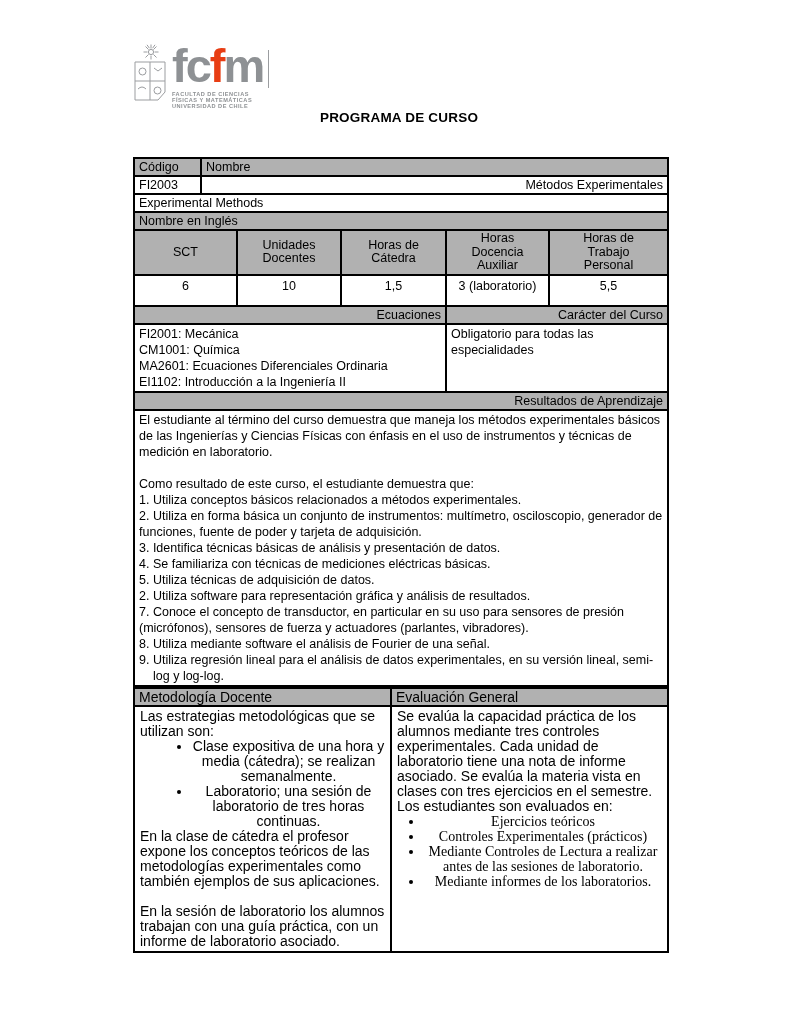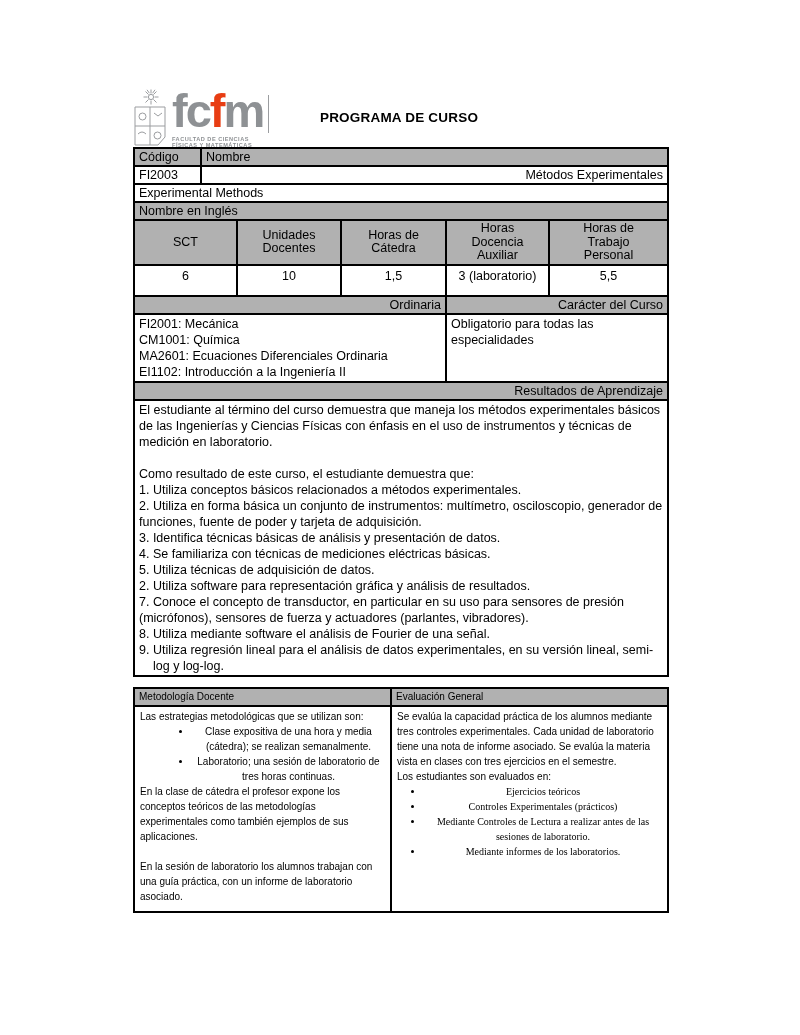--- a/index.html
+++ b/index.html
@@ -6,59 +6,59 @@
   .page{
     position:relative;
     width:800px;height:1035px;
     background:#ffffff;
     font-family:"Liberation Sans","DejaVu Sans",sans-serif;
     color:#000;
     margin:0 auto;
     overflow:hidden;
   }
   
-  .logo{position:absolute;left:132px;top:44px;display:flex;align-items:flex-start;margin-top:45px;}
+  .logo{position:absolute;left:132px;top:44px;display:flex;align-items:flex-start;}
   .crest{width:36px;height:58px;}
   .logo-text{margin-left:4px;position:relative;}
   .fcfm{
     font-size:47px;font-weight:bold;letter-spacing:-2px;
     line-height:44px;color:#8e9194;height:46px;
   }
   .fcfm .red-f{color:#e83d13;}
   .logo-vline{position:absolute;right:-6px;top:6px;width:1px;height:38px;background:#9b9da0;}
   .faculty{margin-top:2px;font-size:5.6px;line-height:5.8px;letter-spacing:0.5px;color:#8e9194;font-weight:bold;}
   
   .doc-title{
     position:absolute;left:4px;top:110px;width:790px;
     text-align:center;font-size:13.5px;font-weight:bold;letter-spacing:0.2px;
     margin:0;
   }
   
-  .tables{position:absolute;left:133px;top:147px;width:610px;border-radius:25px;}
+  .tables{position:absolute;left:133px;top:157px;width:610px;border-radius:25px;}
   .tables2{position:absolute;left:133px;top:687px;width:534px;}
   table{border-collapse:collapse;width:534px;table-layout:fixed;}
   table + table{margin-top:-2px;}
   td,th{
     border:2px solid #000;
     padding:1px 4px;
     font-size:12.5px;line-height:16px;
     vertical-align:top;text-align:left;font-weight:normal;
   }
   .gray{background:#b1b1b1;}
   .ctr{text-align:right;}
   .r-small td{line-height:14px;height:13px;}
   .hdr5 th{vertical-align:middle;text-align:center;height:37px;line-height:13.5px;}
   .hdr-inner{max-width:78px;margin:0 auto;}
   .vals td{height:26px;padding-top:2px;text-align:center;}
   .req-cell{height:62px;}
   .res-cell{height:266px;line-height:16px;}
   .res-gap{height:16px;}
   .hang{padding-left:14px;text-indent:-14px;}
   
-  .t2 td,.t2 th{font-size:10px;line-height:15px;margin-left:11px;}
+  .t2 td,.t2 th{font-size:14px;line-height:15px;margin-left:11px;}
   .t2 .hd{height:13px;line-height:14px;}
   .t2 .body-cell{height:200px;padding:2px 5px;}
   .t2 ul{margin:0;padding-left:52px;}
   .t2 ul.tight{padding-left:27px;font-family:Liberation Serif, serif;}
   .t2 li{margin:0;padding:0;text-align:center;}
   .p-gap{height:15px;}
 </style>
 </head>
 <body>
 
@@ -161,21 +161,21 @@
     </tbody>
       </table>
 
     <table>
       <colgroup>
           <col style="width:312px">
           <col style="width:222px">
         </colgroup>
       <tbody>
           <tr class="r-small">
-        <td class="gray ctr">Ordinaria</td>
+        <td class="gray ctr">Ecuaciones</td>
         <td class="gray ctr">Carácter del Curso</td>
       </tr>
       <tr>
         <td class="req-cell">
           <div>FI2001: Mecánica</div>
           <div>CM1001: Química</div>
           <div>MA2601: Ecuaciones Diferenciales Ordinaria</div>
           <div>EI1102: Introducción a la Ingeniería II</div>
         </td>
         <td class="req-cell">Obligatorio para todas las especialidades</td>

